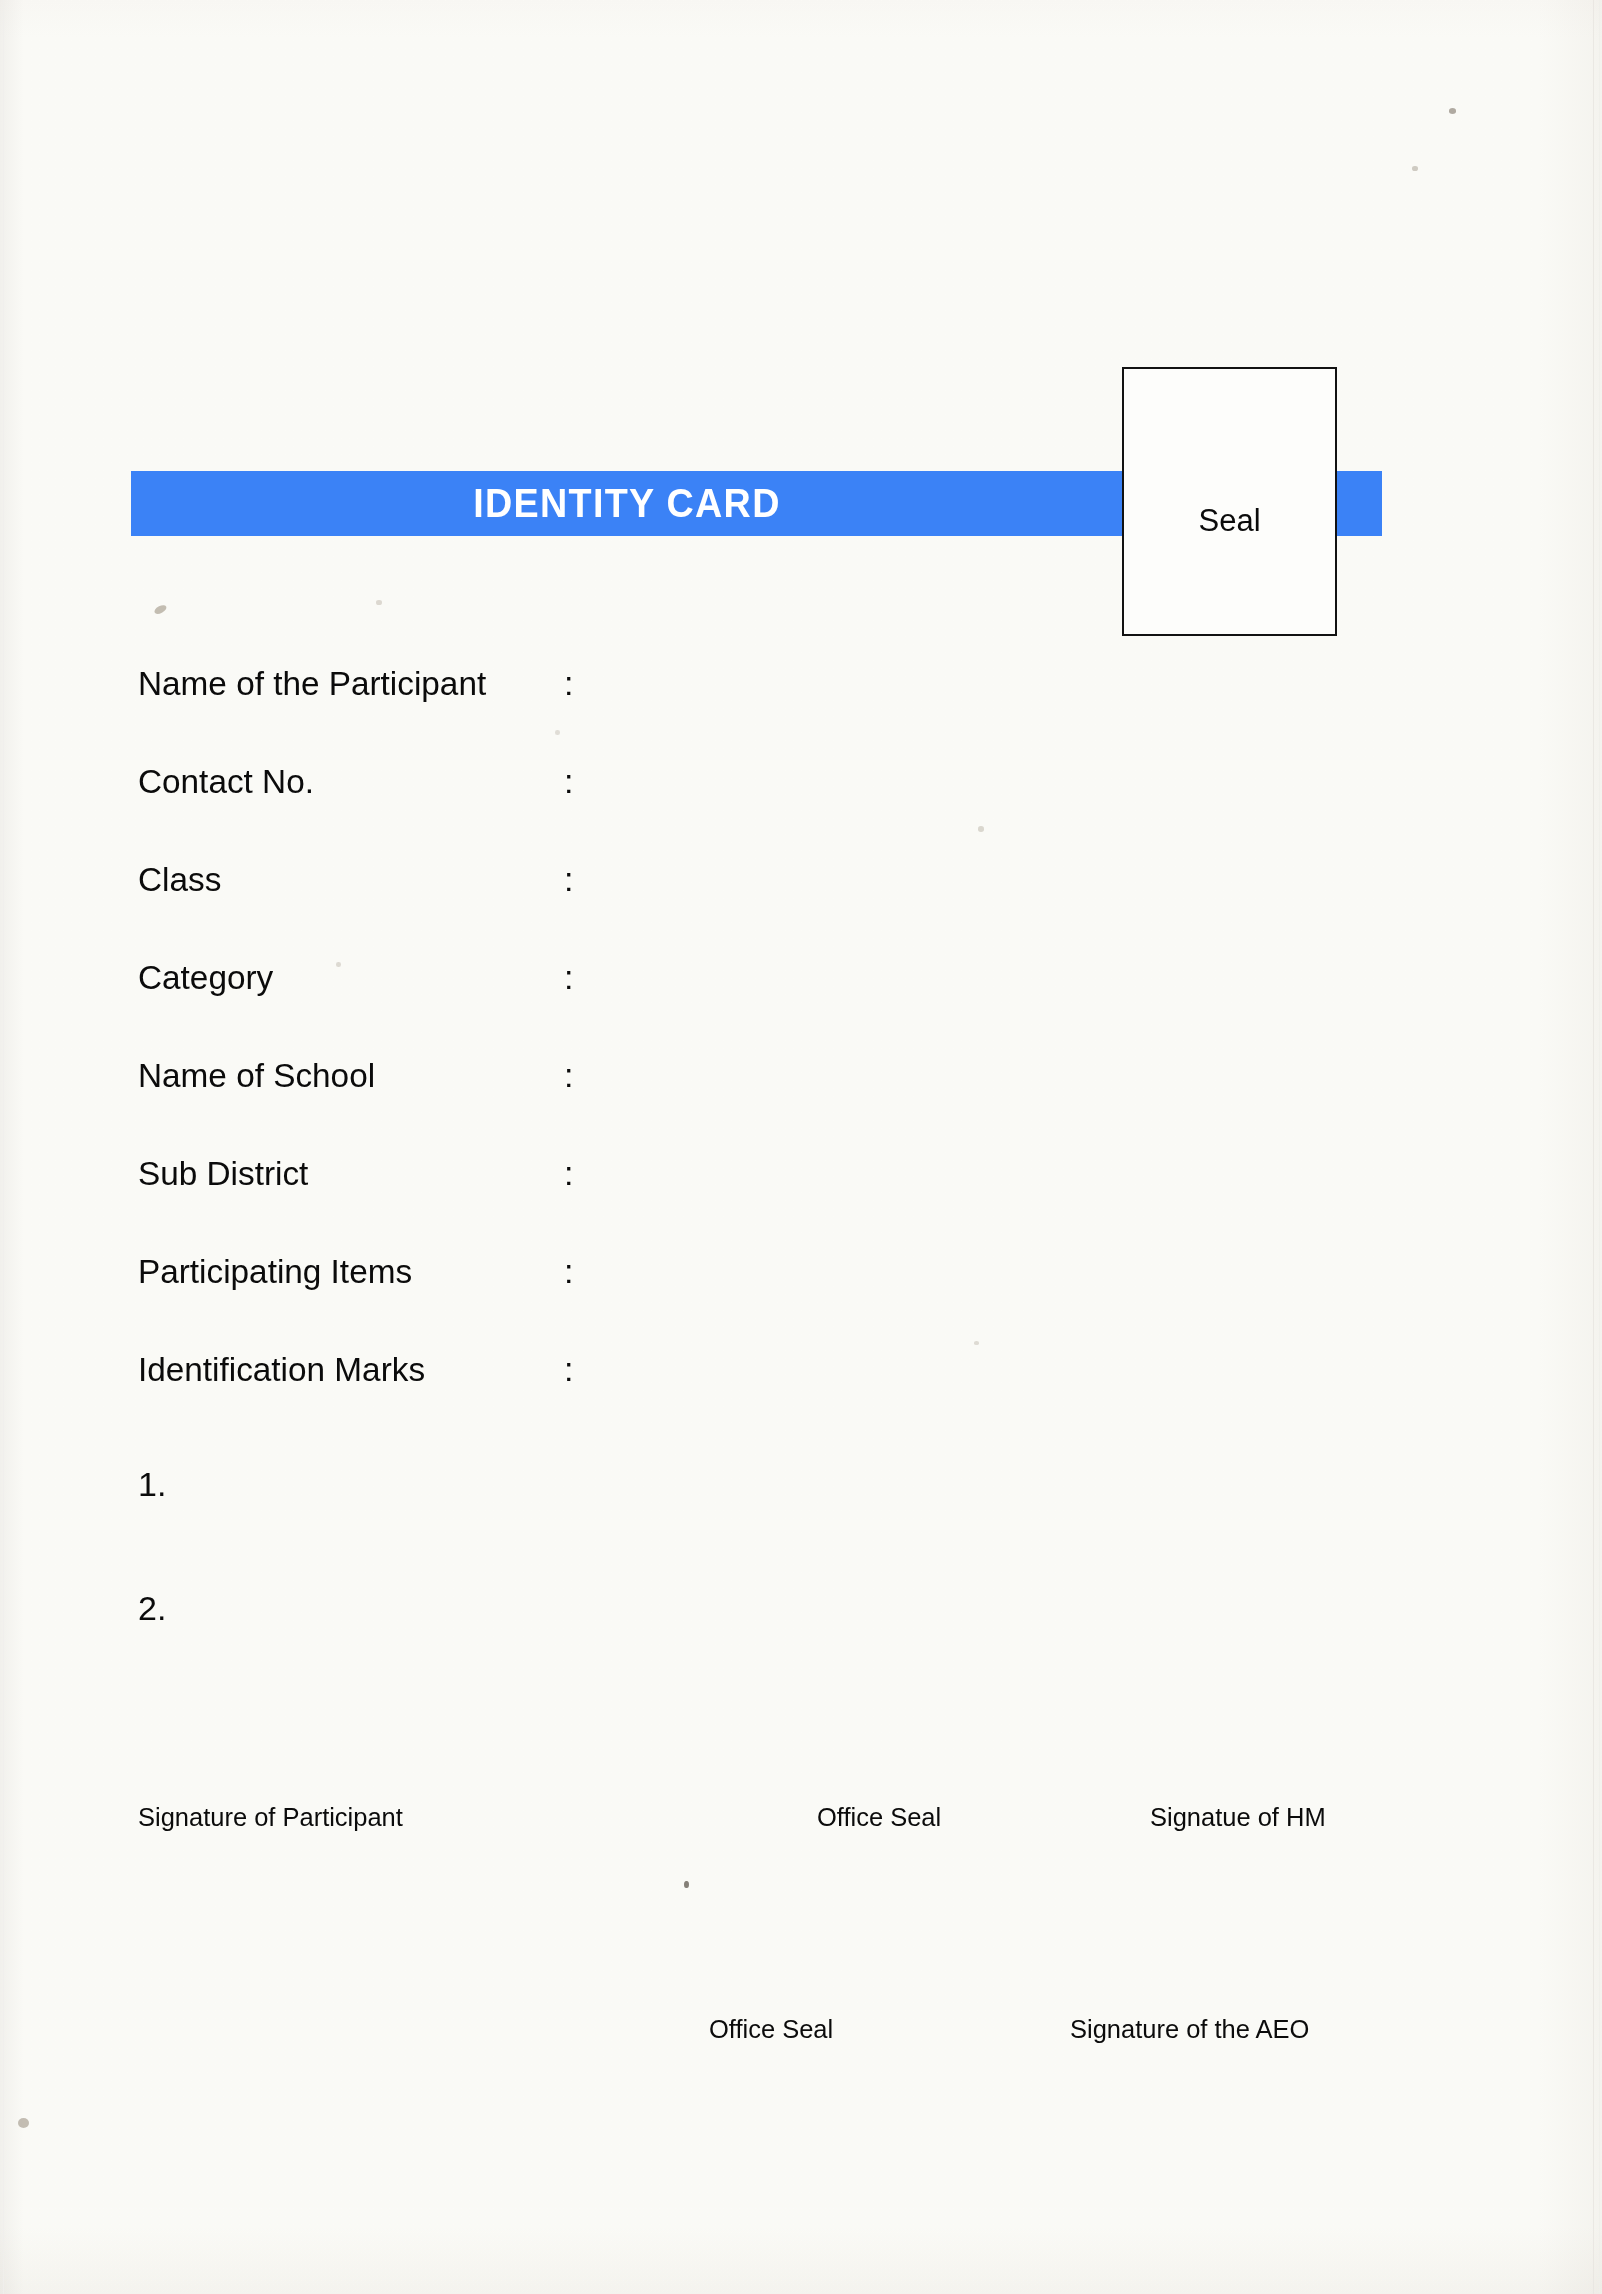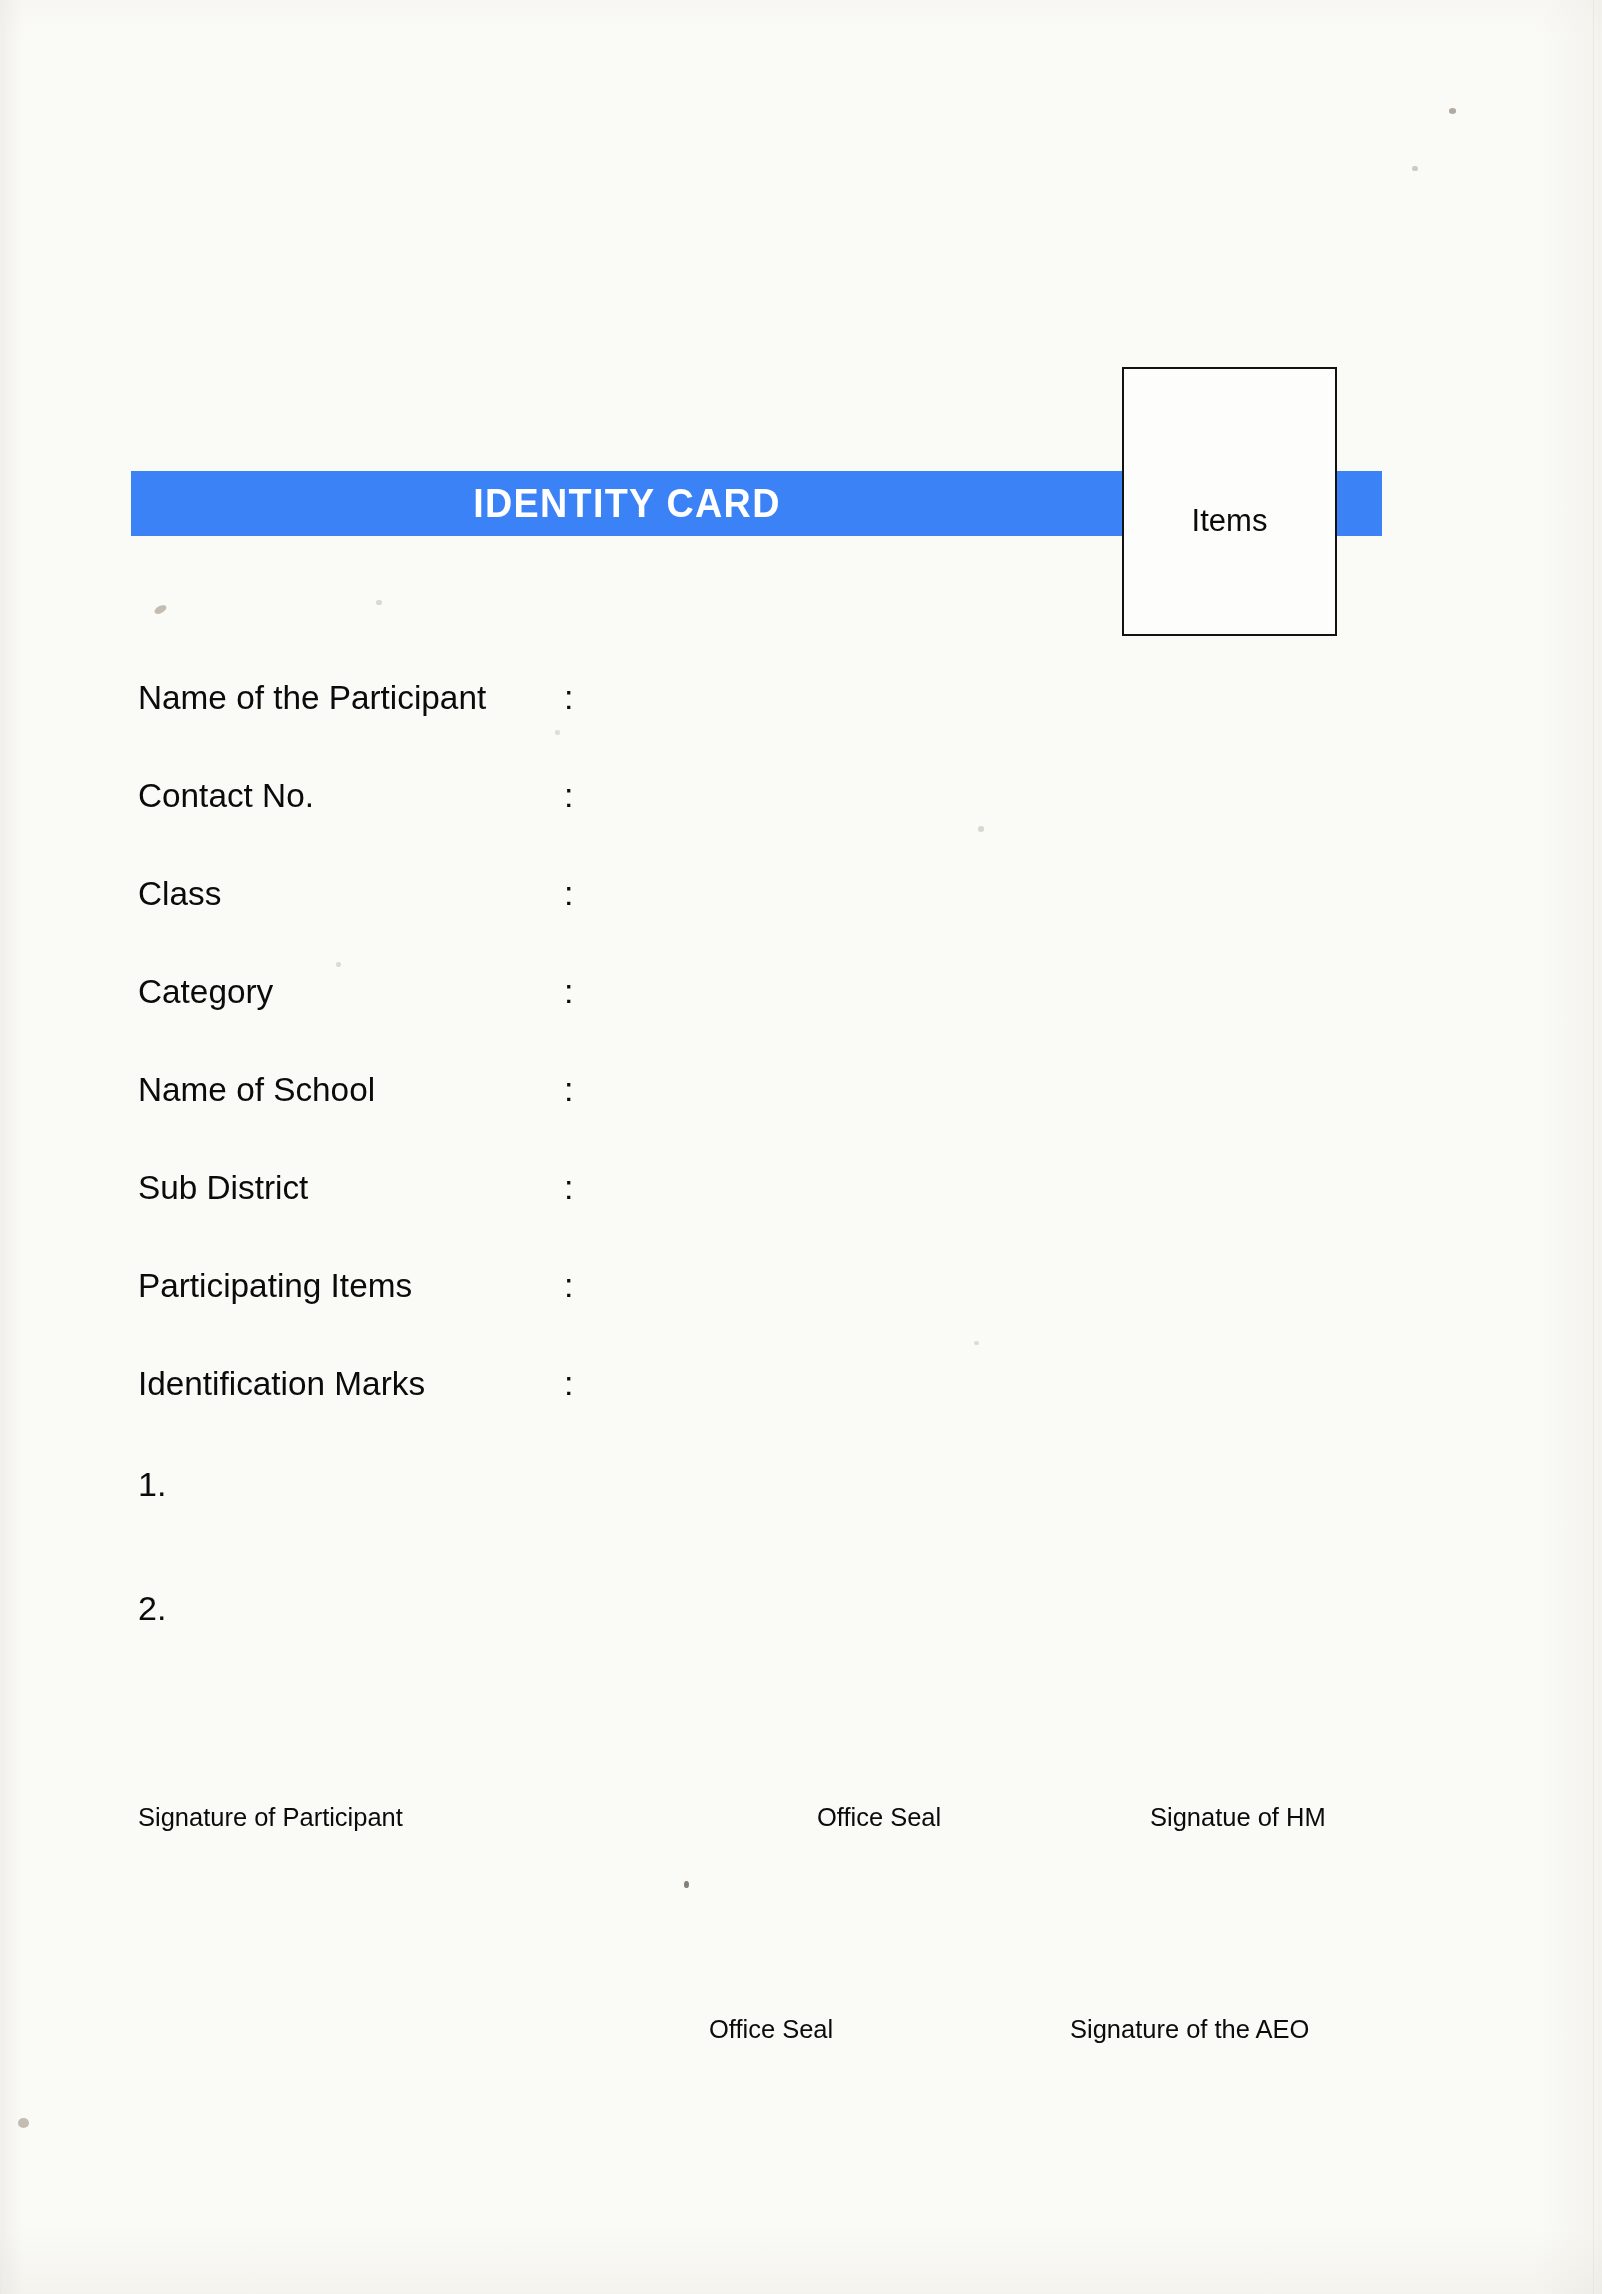--- a/index.html
+++ b/index.html
@@ -125,21 +125,20 @@
     color: #0b0b0b;
     margin-top: 39px;
   }
 
   
   .fields {
     position: absolute;
     left: 138px;
     top: 666px;
     width: 826px;
-    margin-top: 14px;
   }
   .field-row {
     position: relative;
     height: 98px;
     font-size: 34px;
     font-weight: 400;
     line-height: 1;
   }
   .field-label {
     position: absolute;
@@ -226,21 +225,21 @@
   <div class="scan-seam s3"></div>
   <div class="scan-seam s1"></div>
   <div class="scan-seam s2"></div>
 
 
   <div class="banner">
     <div class="banner-label">IDENTITY CARD</div>
   </div>
 
   <div class="photo-box">
-    <span class="photo-label">Items</span>
+    <span class="photo-label">Seal</span>
   </div>
 
   <div class="fields">
 
     <div class="field-row">
       <span class="field-label">Name of the Participant</span>
       <span class="field-colon">:</span>
       <span class="field-value"></span>
     </div>
 

